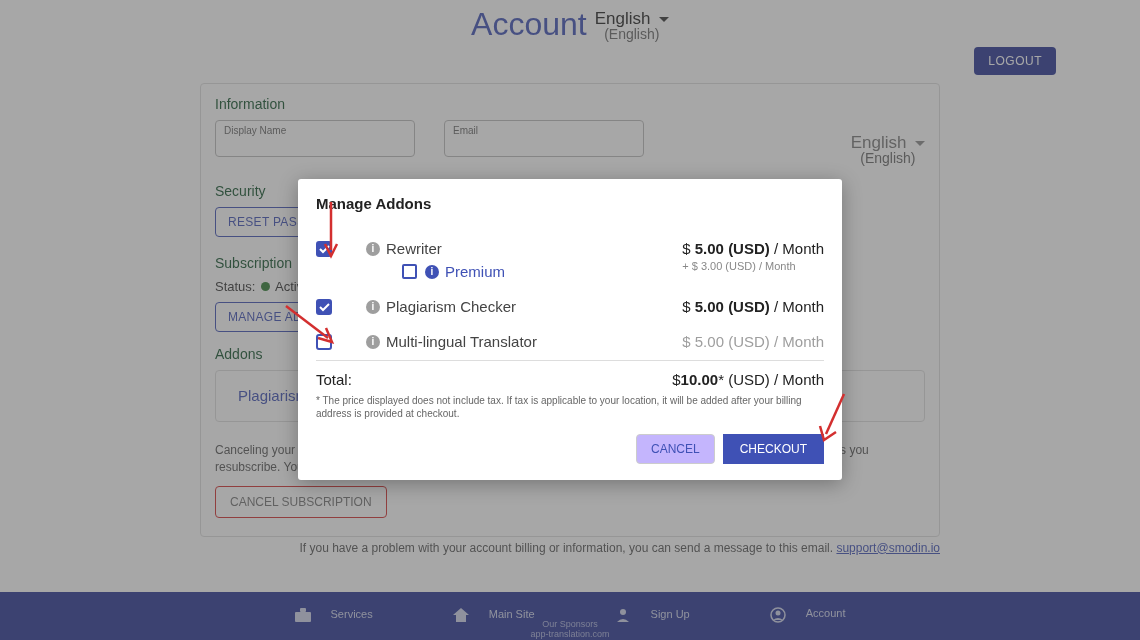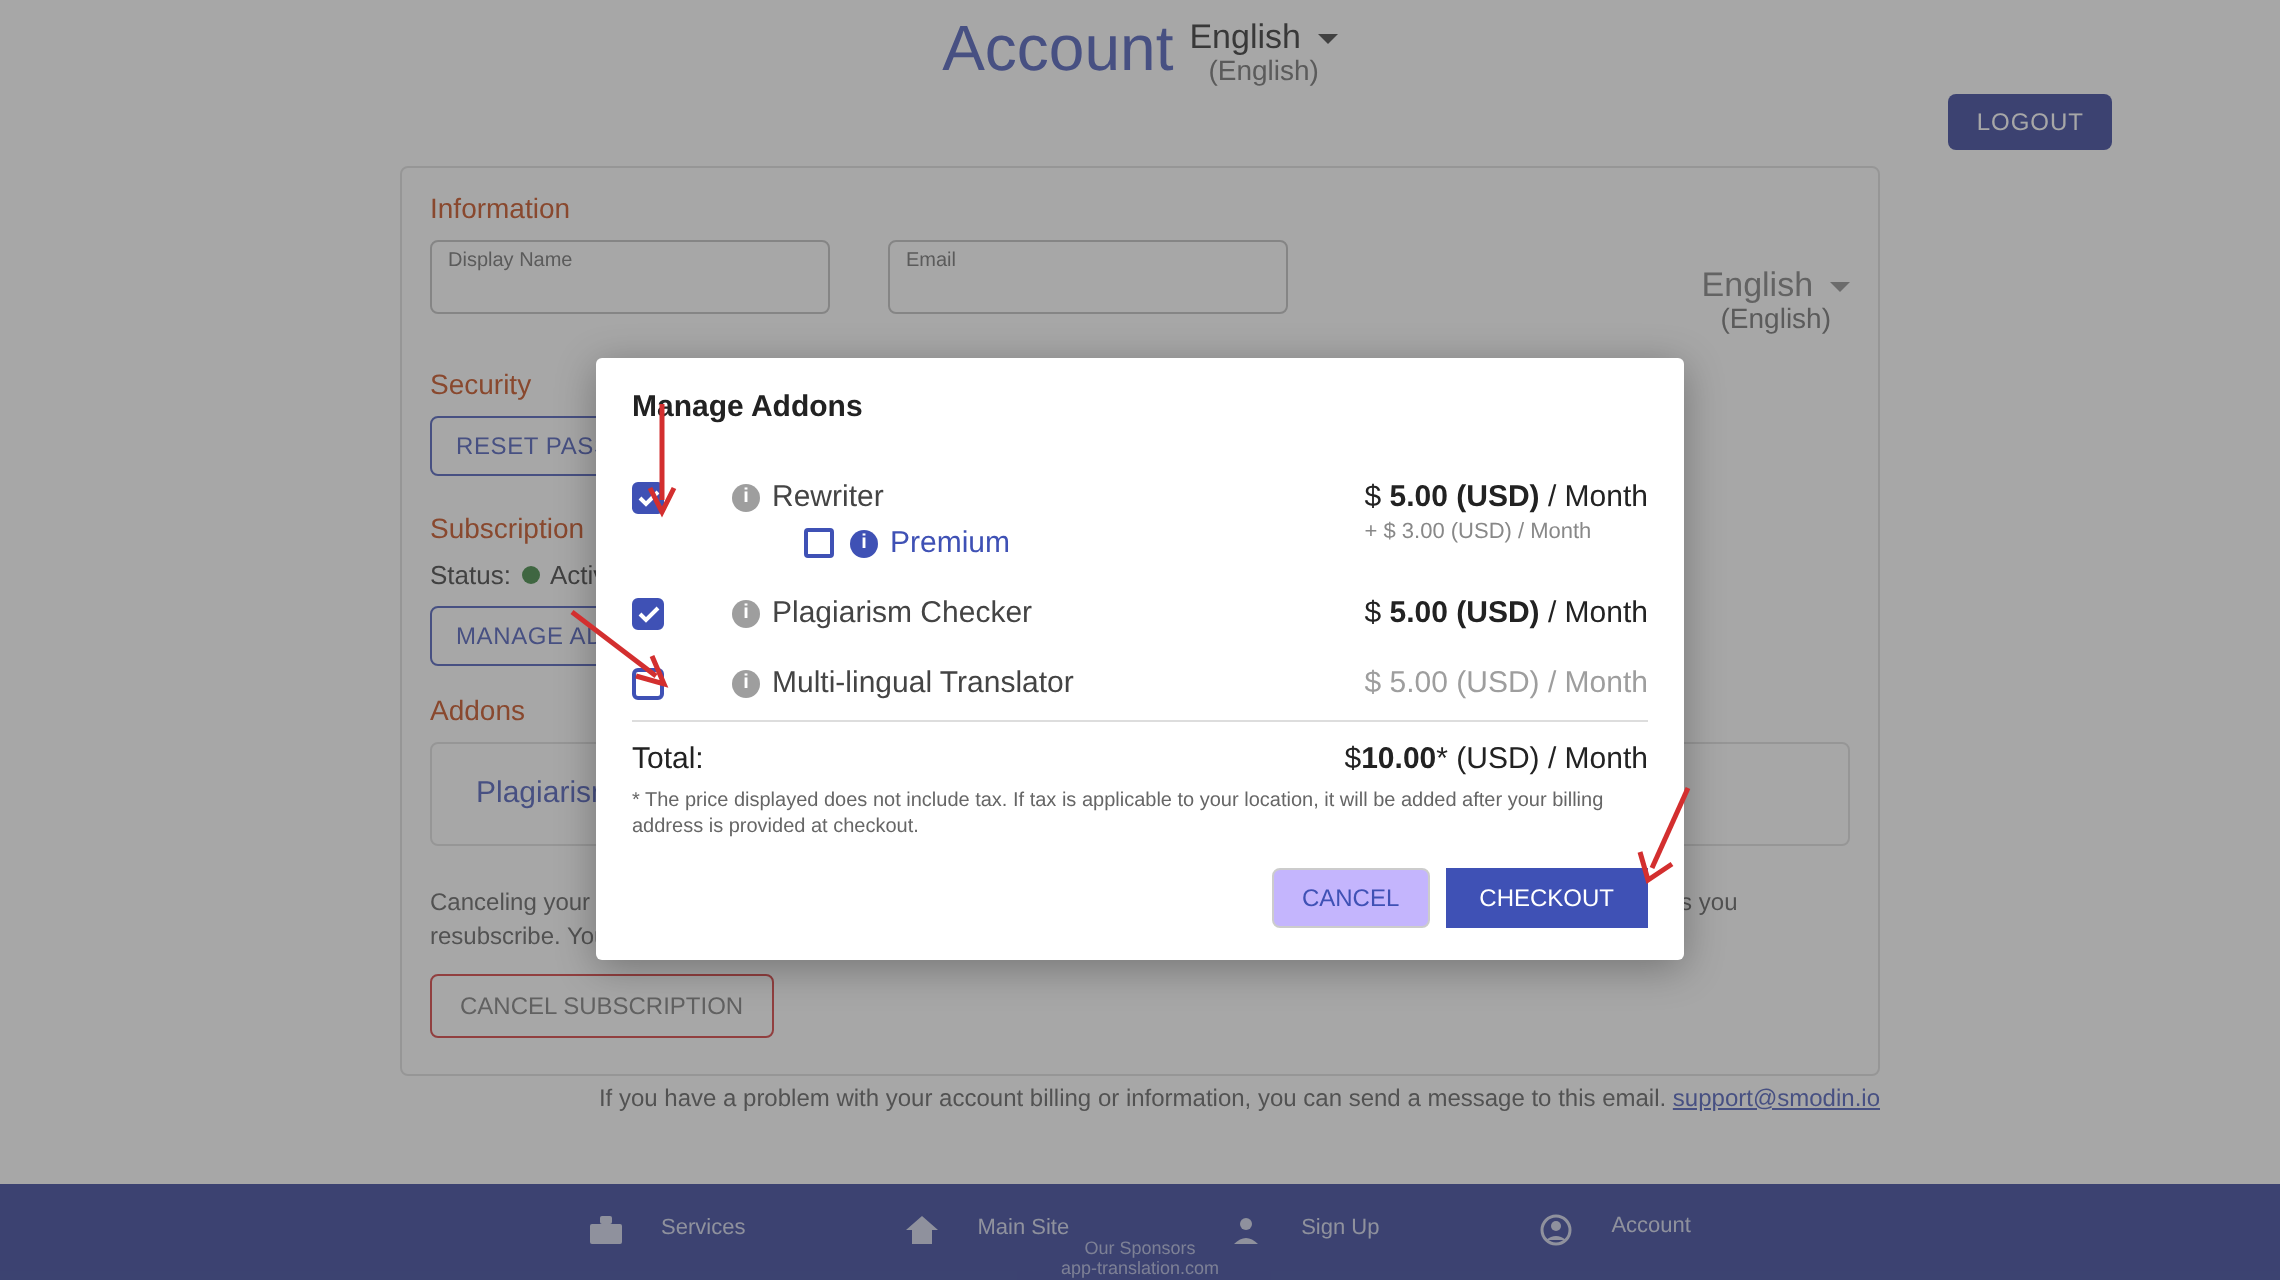--- a/index.html
+++ b/index.html
@@ -9,21 +9,21 @@
   .hdr-title{color:#3F51B5;font-size:32px;font-weight:500;margin-right:8px}
   .lang-block{line-height:1;margin-top:4px}
   .lang-main{font-size:17px;color:#222}
   .lang-sub{font-size:14px;color:#666;text-align:center}
   .chev{display:inline-block;margin-left:4px}
   .chev svg{vertical-align:middle}
   
   .logout-row{display:flex;justify-content:flex-end;padding:0 84px;margin-top:4px}
   .logout-btn{background:#283593;color:#fff;border:none;border-radius:4px;padding:7px 14px;font-size:12px;letter-spacing:.5px}
   .panel{margin:8px 200px 0;border:1px solid #ddd;border-radius:4px;padding:12px 14px 18px;}
-  .sec-title{color:#c2410c;font-size:14px;margin-bottom:8px}
+  .sec-title{color:#14532d;font-size:14px;margin-bottom:8px}
   .row1{display:flex;gap:29px;align-items:flex-start;margin-bottom:18px}
   .field{border:1px solid #bbb;border-radius:4px;padding:4px 8px 20px;min-width:200px;position:relative}
   .fld-label{font-size:10px;color:#666}
   .lang-inline{margin-left:auto;margin-top:14px}
   .lang-inline .lang-main{color:#777}
   .btn-outline{background:#fff;border:1px solid #3F51B5;color:#3F51B5;border-radius:4px;font-size:12px;padding:7px 12px;letter-spacing:.3px}
   .status-line{font-size:13px;margin:6px 0 8px}
   .dot{display:inline-block;width:9px;height:9px;border-radius:50%;background:#2e7d32;margin:0 2px}
   .addon-card{border:1px solid #ddd;border-radius:4px;padding:16px 22px;margin-top:8px}
   .addon-name{color:#3F51B5;font-size:15px}

